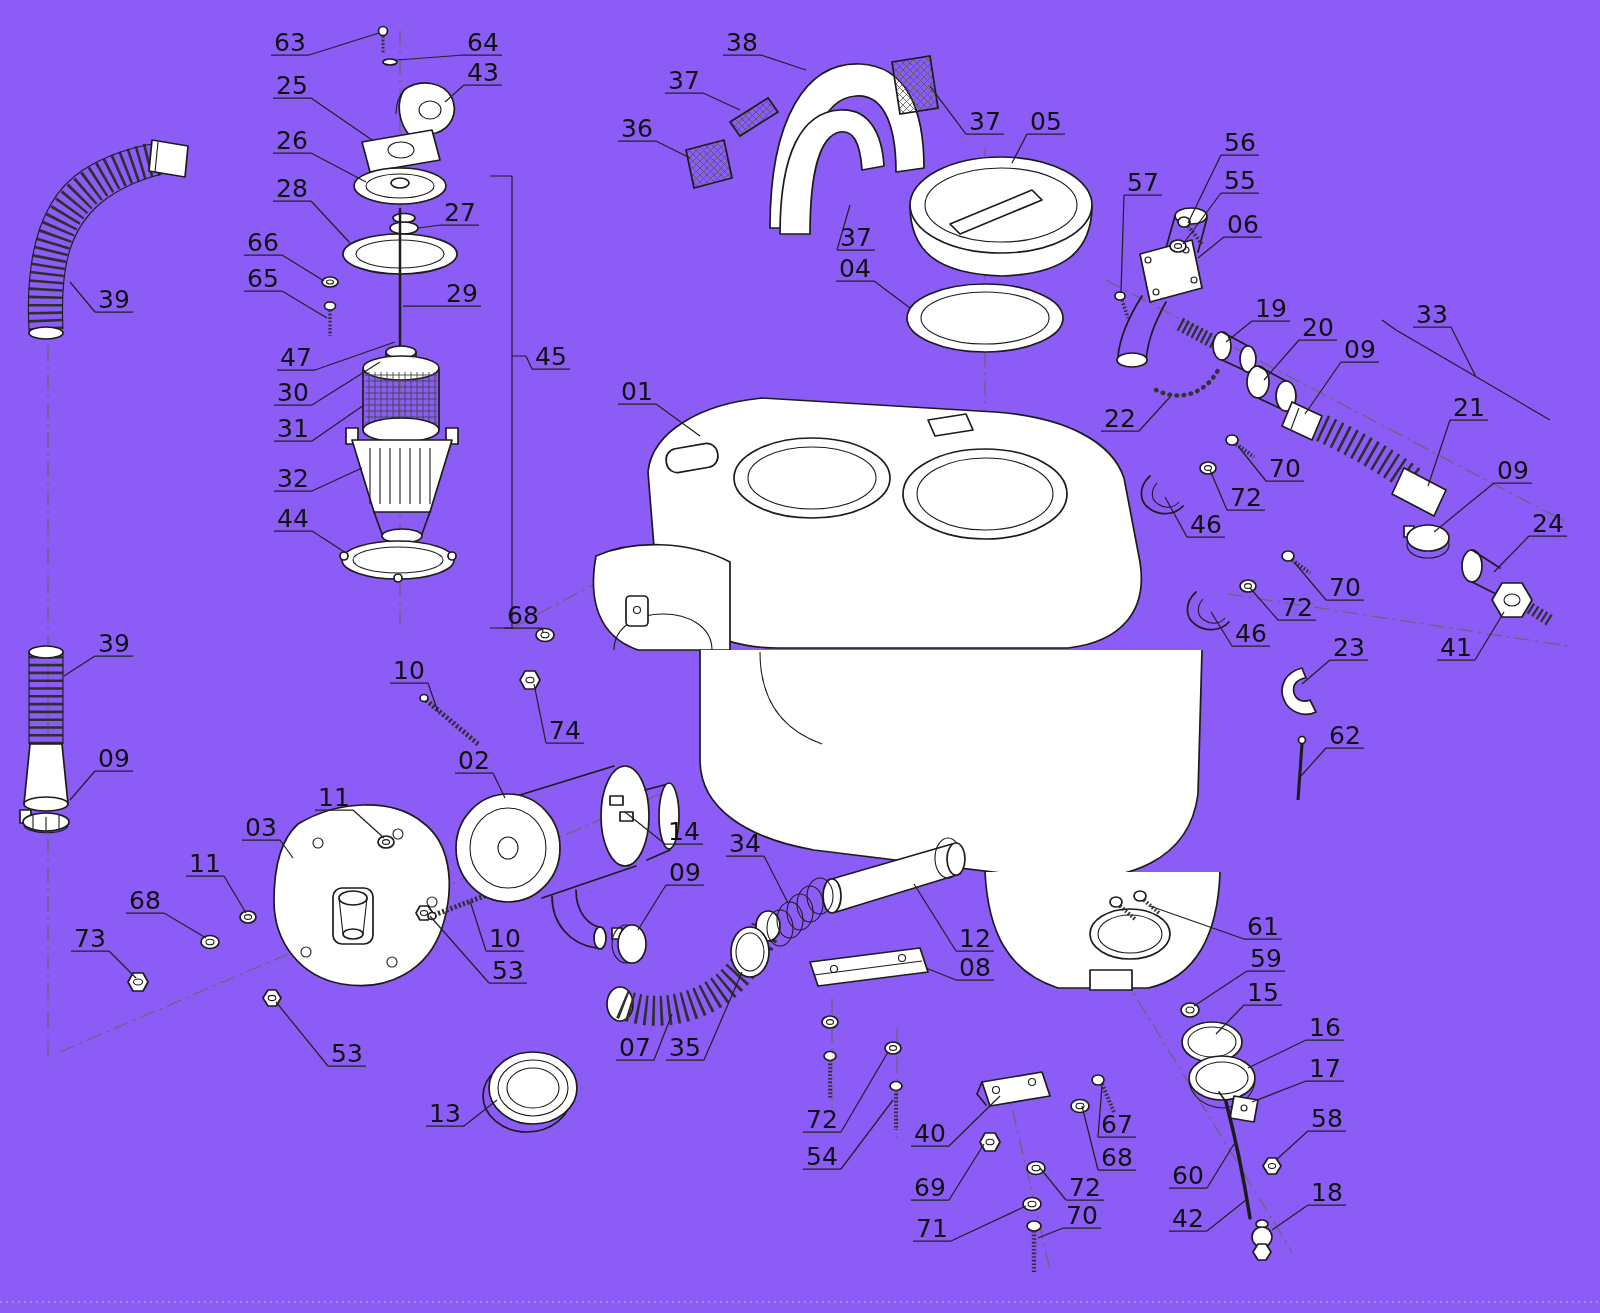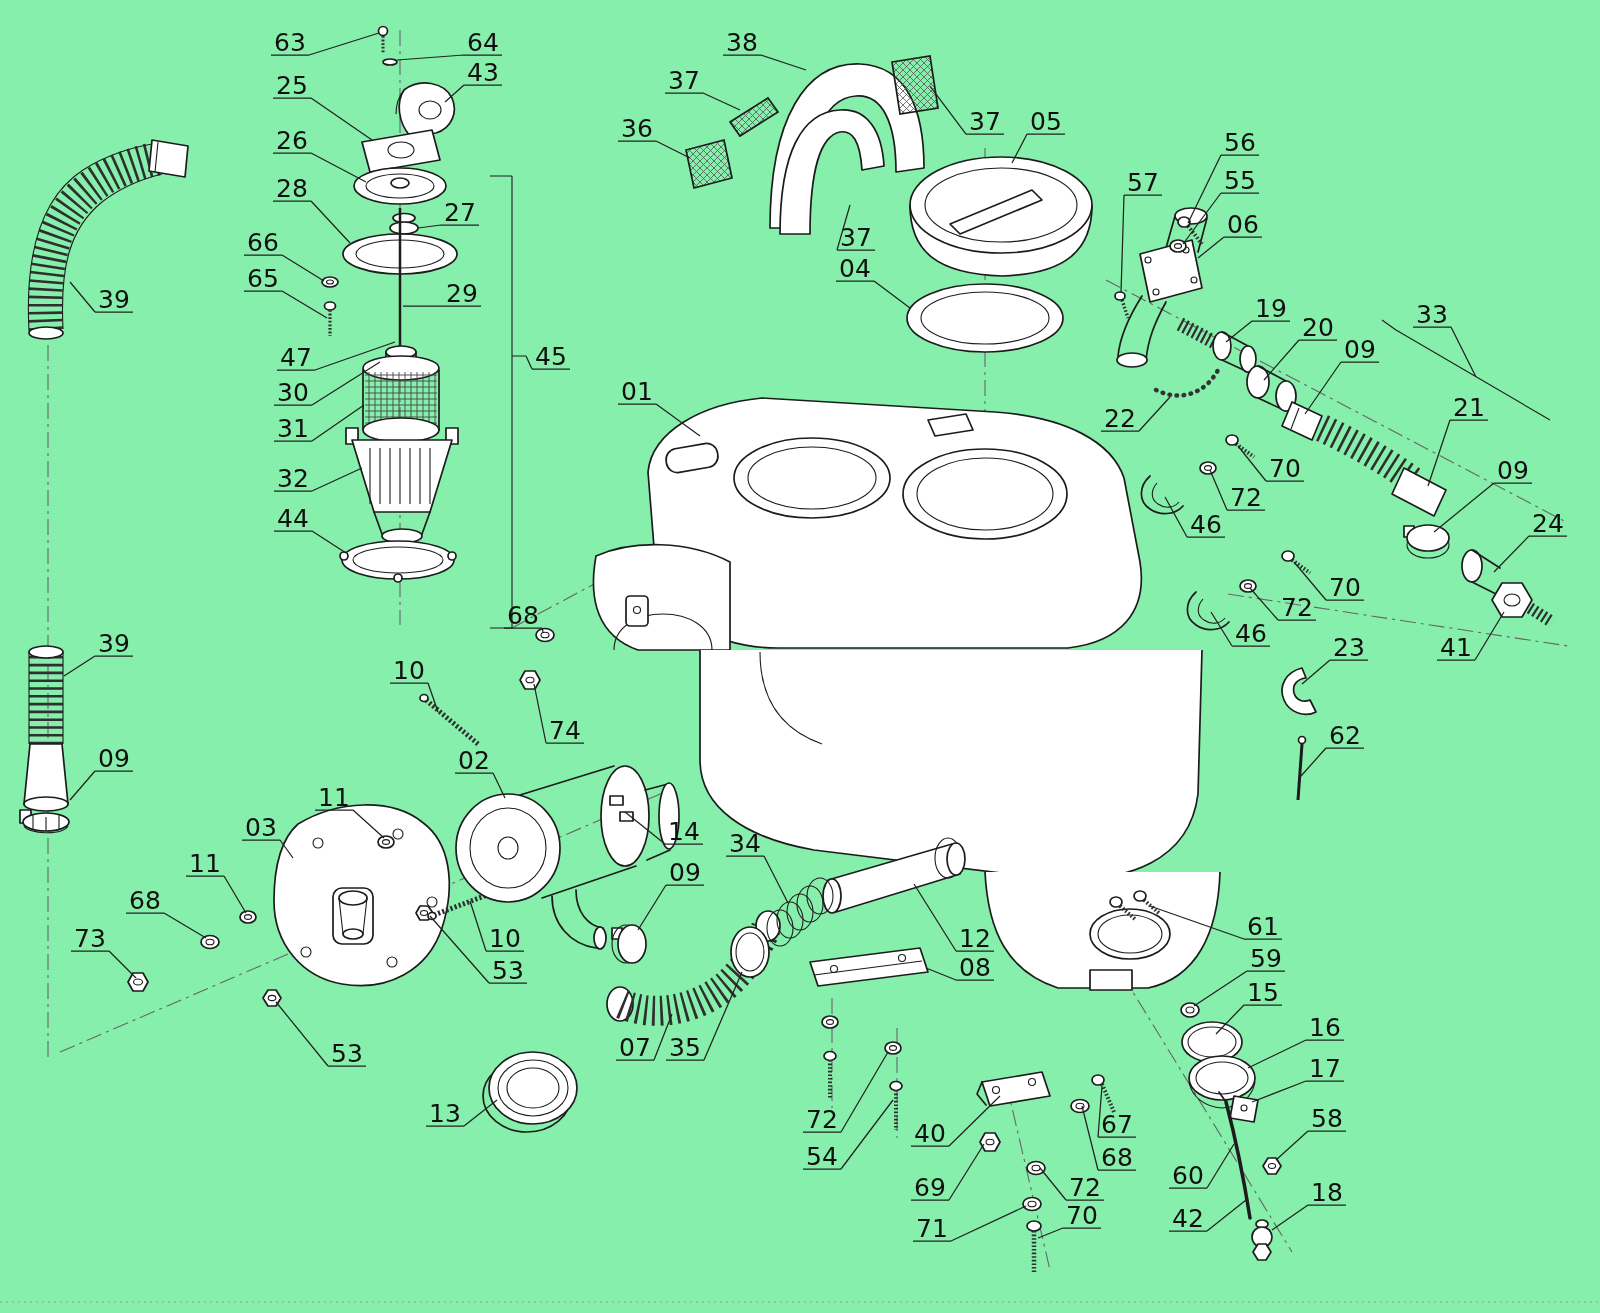--- a/index.html
+++ b/index.html
@@ -1,16 +1,16 @@
 <!DOCTYPE html>
 <html><head>
 <meta charset="utf-8">
 <style>
   html,body{margin:0;padding:0;background:#ffffff;}
-  .canvas{position:relative;width:1600px;height:1313px;background:#86efac;overflow:hidden;}
+  .canvas{position:relative;width:1600px;height:1313px;background:#8b5cf6;overflow:hidden;}
   svg{position:absolute;left:0;top:0;}
   .ln{fill:none;stroke:#1c1c1c;stroke-width:1.7;stroke-linecap:round;stroke-linejoin:round;}
   .lnw{fill:#ffffff;stroke:#1c1c1c;stroke-width:1.7;stroke-linejoin:round;}
   .thin{fill:none;stroke:#1c1c1c;stroke-width:1.1;}
   .cl{fill:none;stroke:#666666;stroke-width:1.1;stroke-dasharray:16 5 3 5;}
   .rib{fill:none;stroke:#2f2f2f;stroke-linecap:butt;}
   .thr{fill:none;stroke:#2f2f2f;stroke-linecap:butt;}
   .leader{fill:none;stroke:#222222;stroke-width:1.25;}
   .plabel{font-family:"DejaVu Sans",sans-serif;font-size:25px;fill:#101010;}
 </style>

